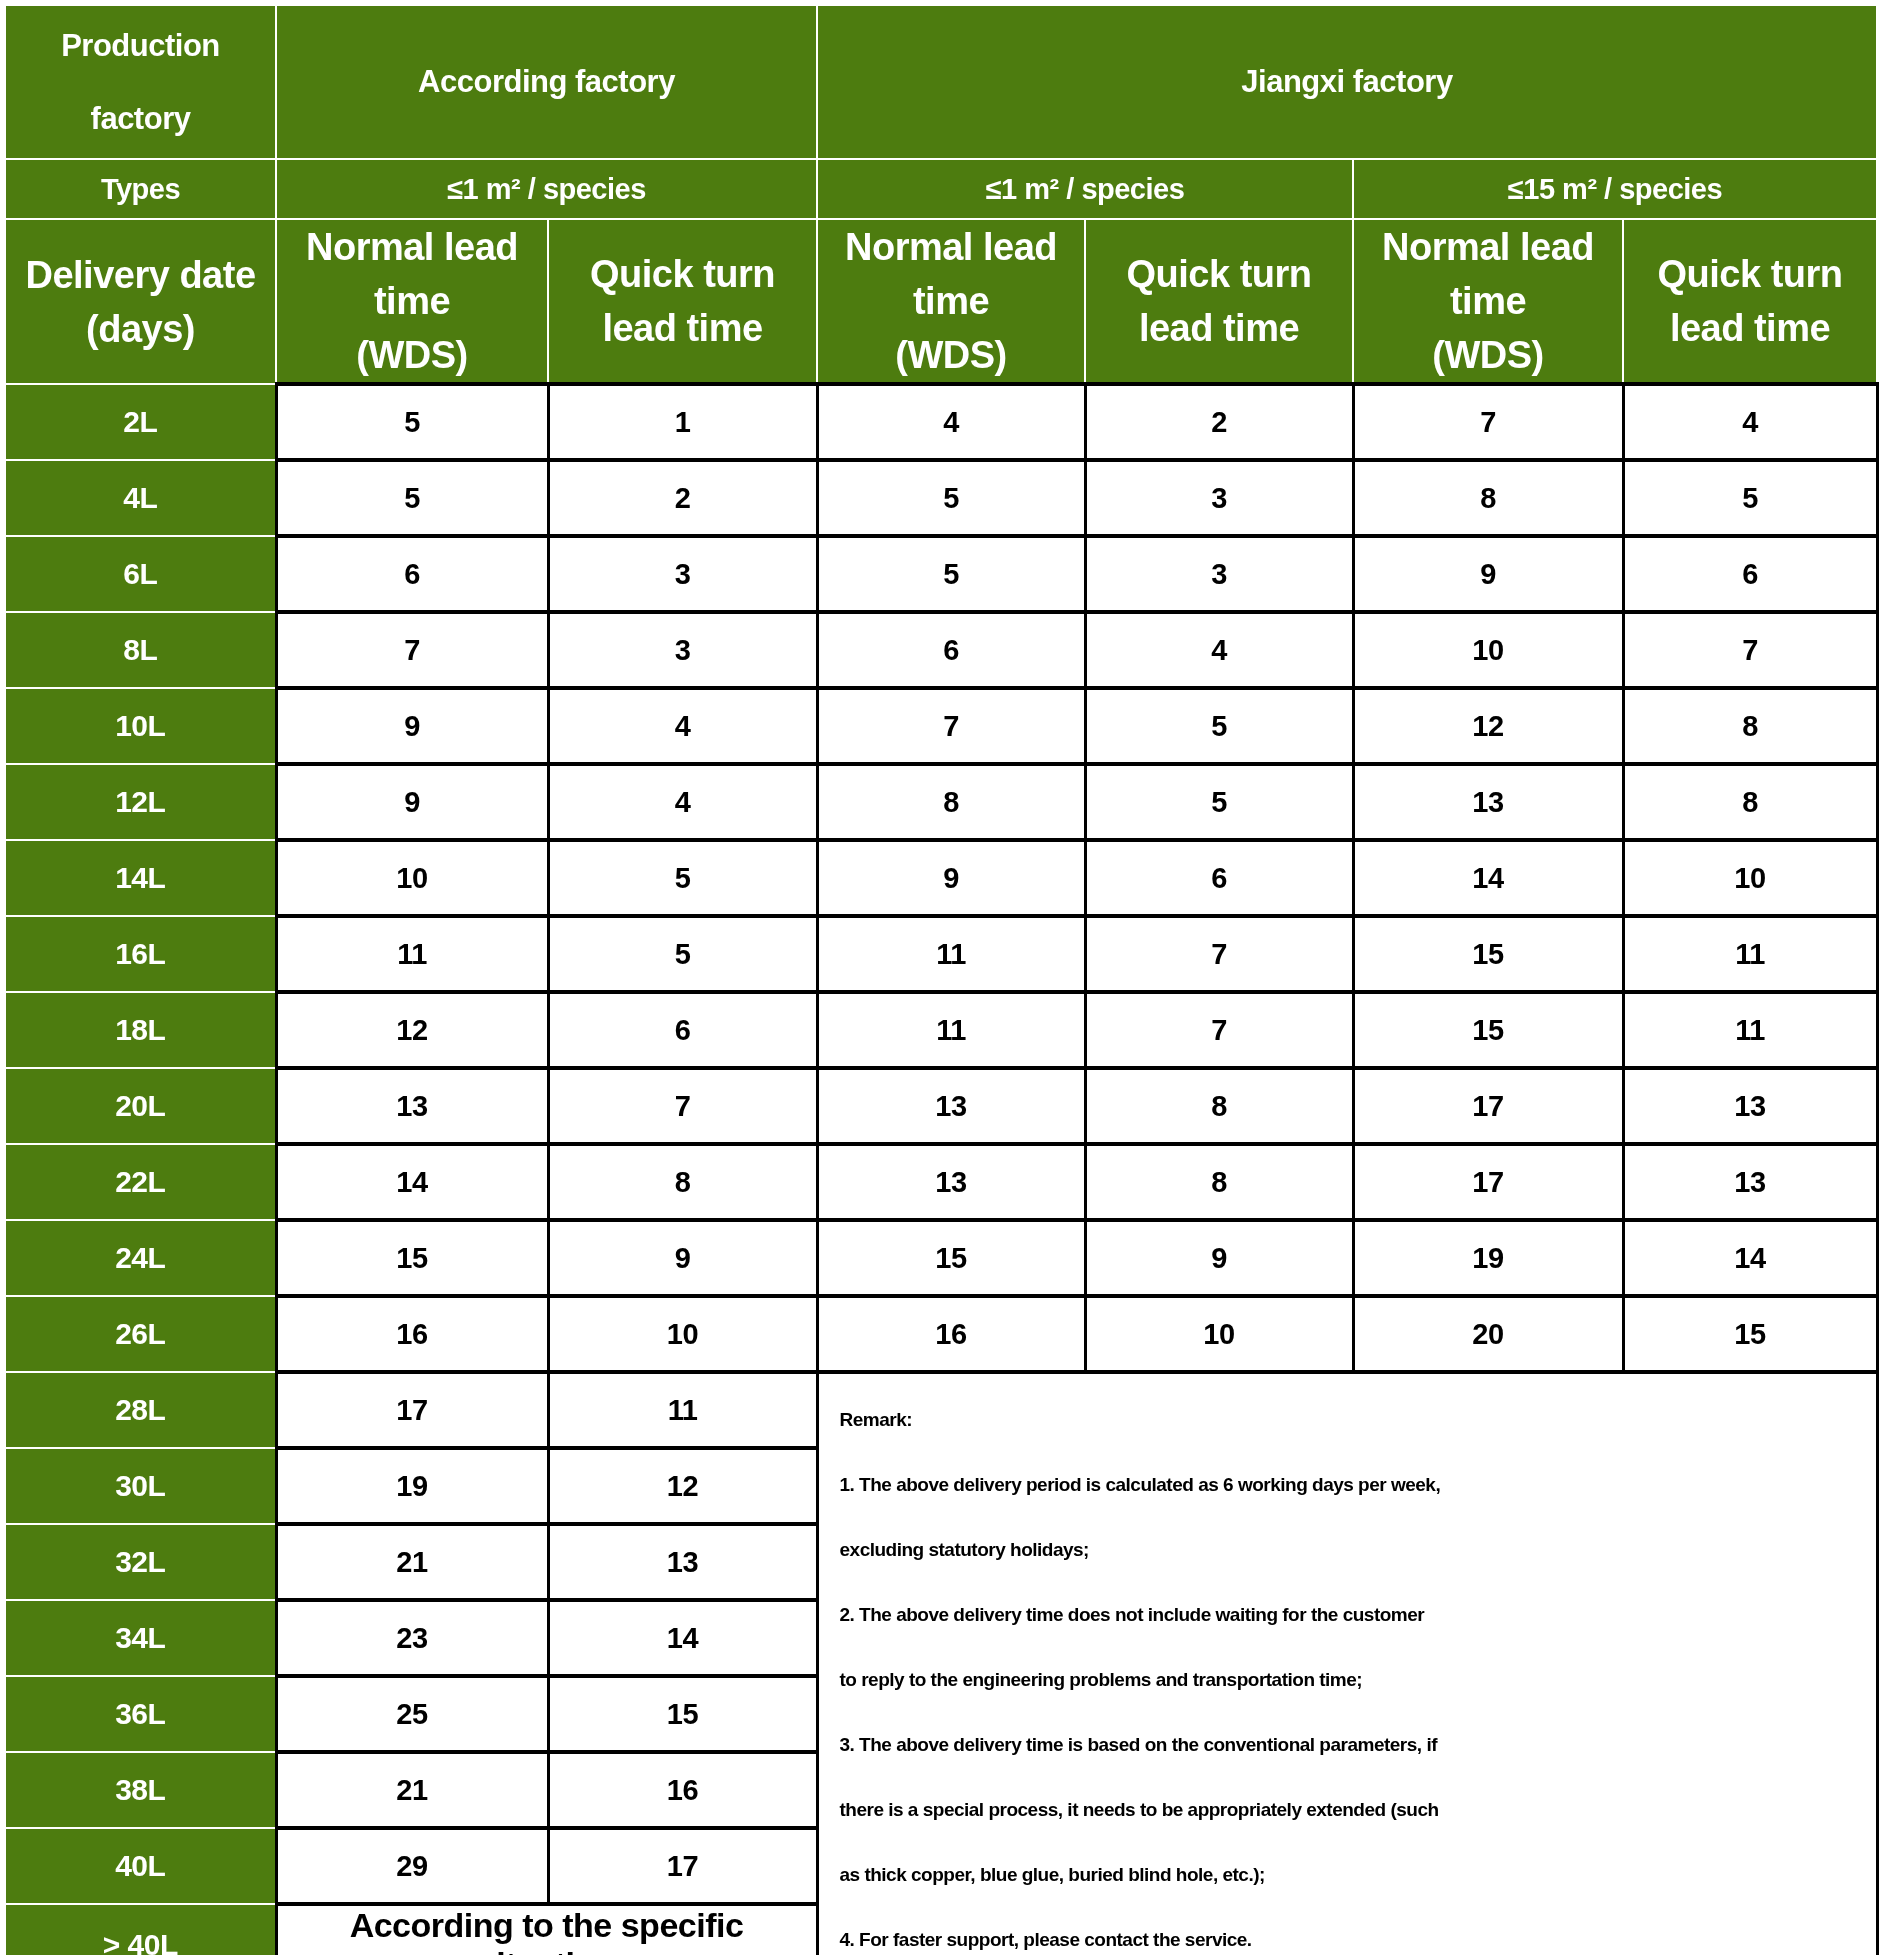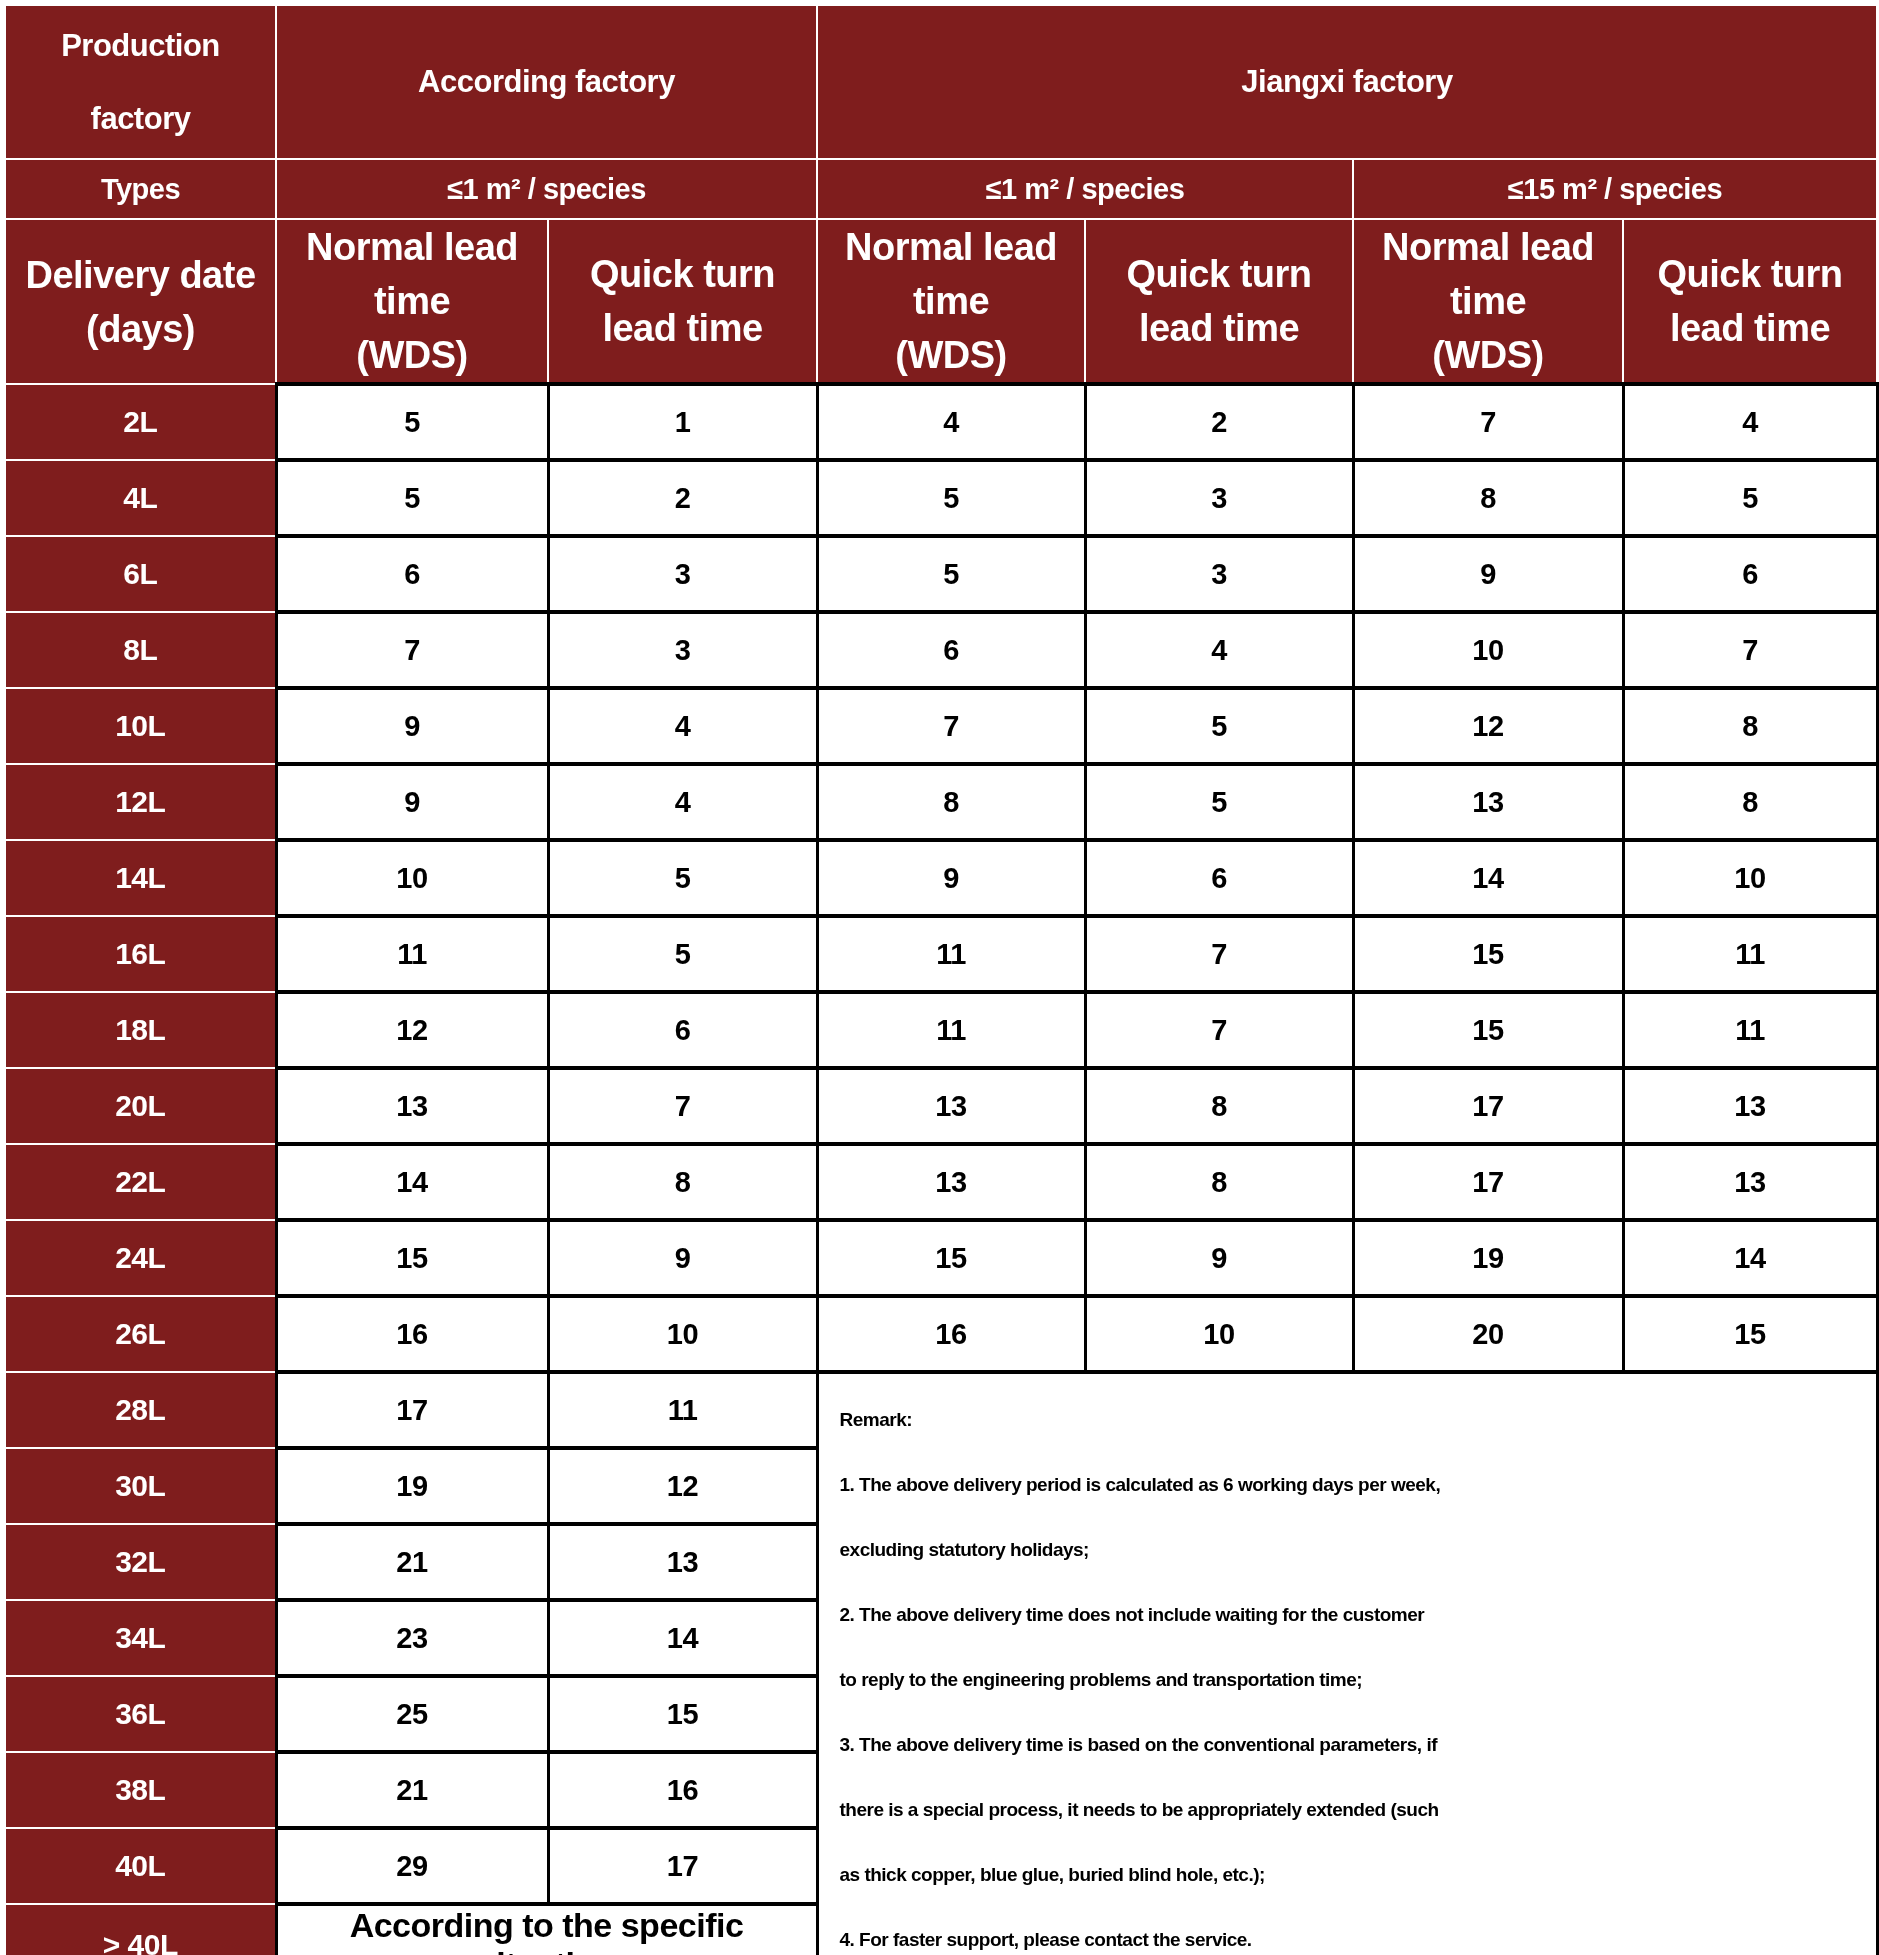--- a/index.html
+++ b/index.html
@@ -14,21 +14,21 @@
   .wrap {
     padding: 4px 3px 0 4px;
   }
   table.lead {
     border-collapse: collapse;
     table-layout: fixed;
     width: 1872px;
   }
   
   th.blue {
-    background: #7f1d1d;
+    background: #4d7c0f;
     color: #ffffff;
     border: 2.5px solid #ffffff;
     text-align: center;
     vertical-align: middle;
     font-weight: bold;
     letter-spacing: -0.5px;
     padding: 0;
   }
   
   td.val, td.note, td.remark {

